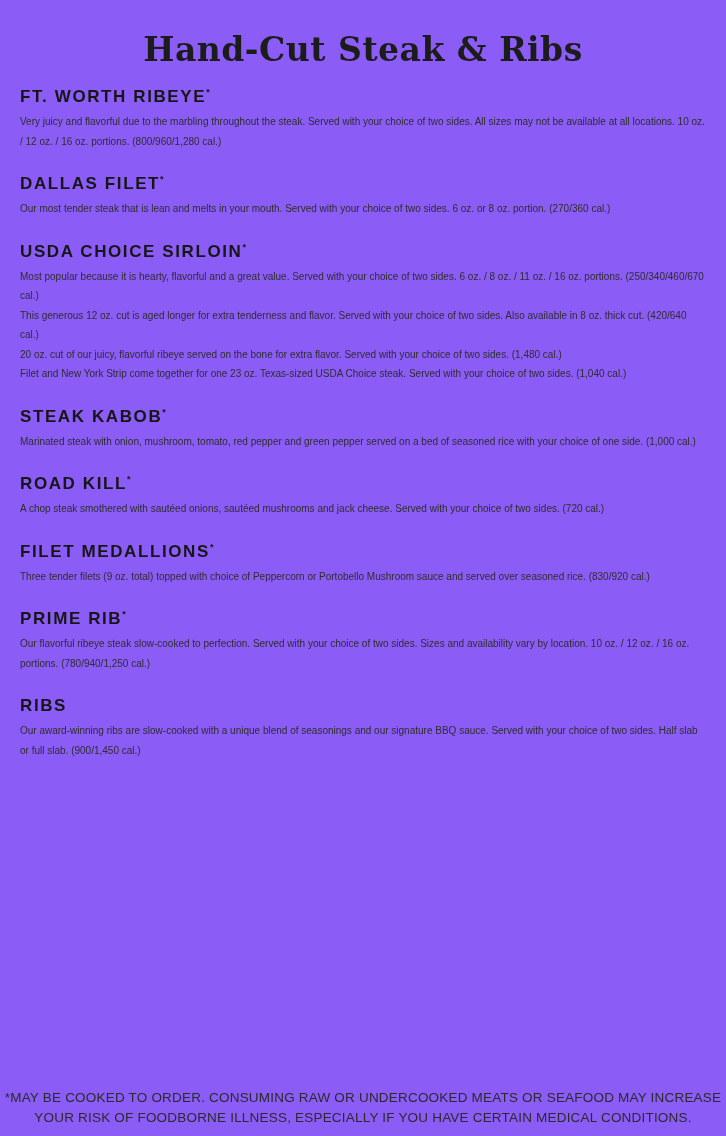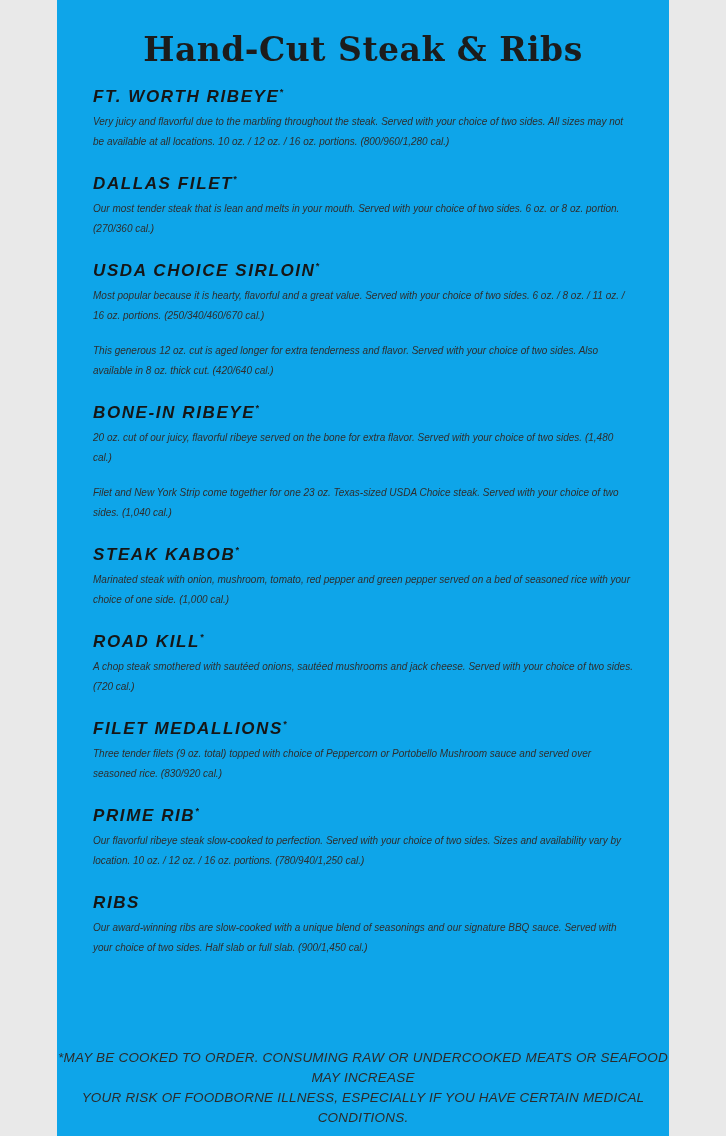--- a/index.html
+++ b/index.html
@@ -2,40 +2,40 @@
 <html><head>
 <meta charset="utf-8">
 <style>
   html, body { margin: 0; padding: 0; }
   body {
     background: #e9e9e9;
     font-family: "Liberation Sans", sans-serif;
   }
   .page {
     position: relative;
-    width: 612px;
+    width: 726px;
     height: 1136px;
     margin: 0 auto;
-    background: #0ea5e9;
+    background: #8b5cf6;
     color: #262626;
     overflow: hidden;
     box-sizing: border-box;
     padding: 30px 20px 0 20px;
   }
   .page-title {
     font-family: "DejaVu Serif", serif;
     font-weight: 700;
     font-size: 33px;
     line-height: 40px;
     text-align: center;
     color: #1c1c1c;
     margin: 0 0 16px 0;
     letter-spacing: 0.5px;
   }
-  .menu-item { margin: 16px; font-style: italic; }
+  .menu-item { margin: 0; }
   .item-name {
     font-family: "Liberation Sans", sans-serif;
     font-weight: 800;
     font-size: 17px;
     line-height: 21px;
     letter-spacing: 1.6px;
     color: #161616;
     margin: 22px 0 5px 0;
   }
   .menu-item:first-of-type .item-name { margin-top: 0; }
@@ -56,21 +56,20 @@
     position: absolute;
     left: 0;
     right: 0;
     bottom: 8px;
     text-align: center;
     font-size: 13.5px;
     line-height: 20px;
     letter-spacing: 0.2px;
     color: #2b2b2b;
     white-space: pre-line;
-    font-style: italic;
   }
 </style>
 </head>
 <body>
 
 <div class="page">
 
   <h1 class="page-title">Hand-Cut Steak &amp; Ribs</h1>
 
   <section class="menu-item">
@@ -86,21 +85,20 @@
   <section class="menu-item">
     <h2 class="item-name"><span>USDA CHOICE SIRLOIN</span><sup>*</sup></h2>
     <p class="item-desc">Most popular because it is hearty, flavorful and a great value. Served with your choice of two sides. 6 oz. / 8 oz. / 11 oz. / 16 oz. portions. (250/340/460/670 cal.)</p>
   </section>
 
   <section class="menu-item">
     <p class="item-desc">This generous 12 oz. cut is aged longer for extra tenderness and flavor. Served with your choice of two sides. Also available in 8 oz. thick cut. (420/640 cal.)</p>
   </section>
 
   <section class="menu-item">
-    <h2 class="item-name"><span>BONE-IN RIBEYE</span><sup>*</sup></h2>
     <p class="item-desc">20 oz. cut of our juicy, flavorful ribeye served on the bone for extra flavor. Served with your choice of two sides. (1,480 cal.)</p>
   </section>
 
   <section class="menu-item">
     <p class="item-desc">Filet and New York Strip come together for one 23 oz. Texas-sized USDA Choice steak. Served with your choice of two sides. (1,040 cal.)</p>
   </section>
 
   <section class="menu-item">
     <h2 class="item-name"><span>STEAK KABOB</span><sup>*</sup></h2>
     <p class="item-desc">Marinated steak with onion, mushroom, tomato, red pepper and green pepper served on a bed of seasoned rice with your choice of one side. (1,000 cal.)</p>

